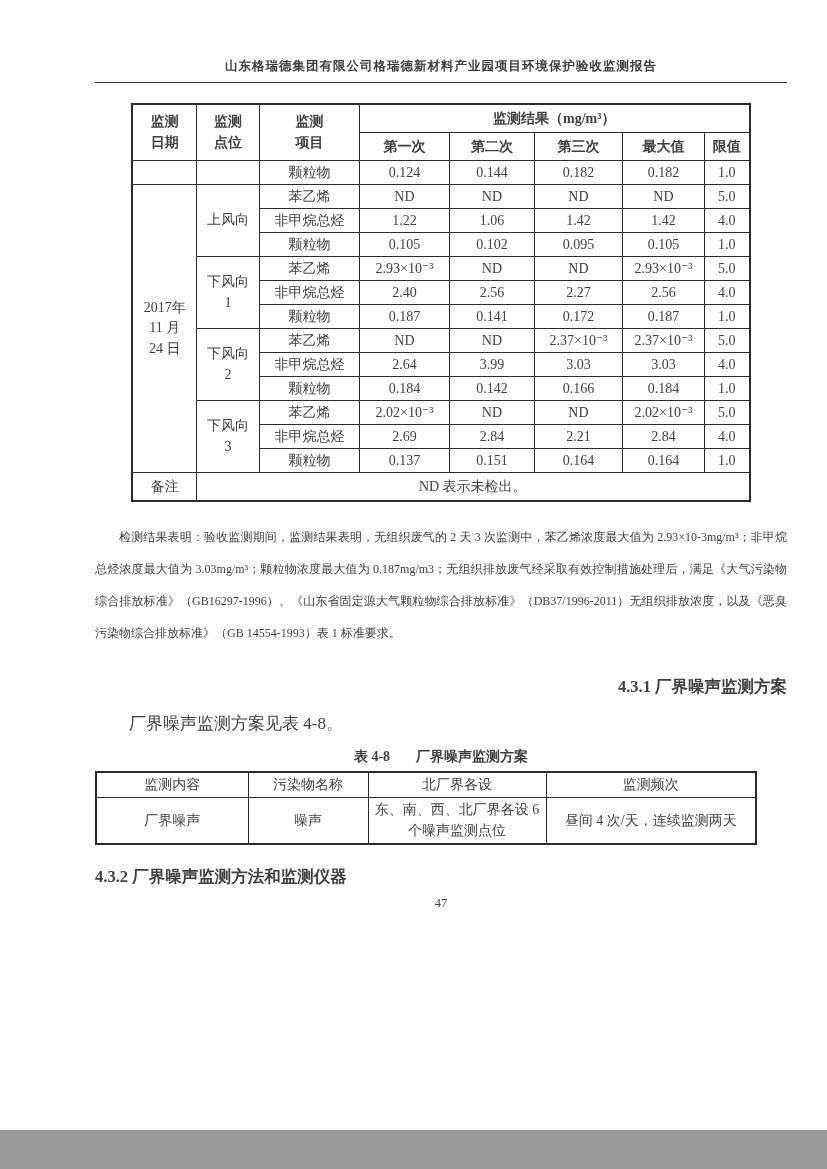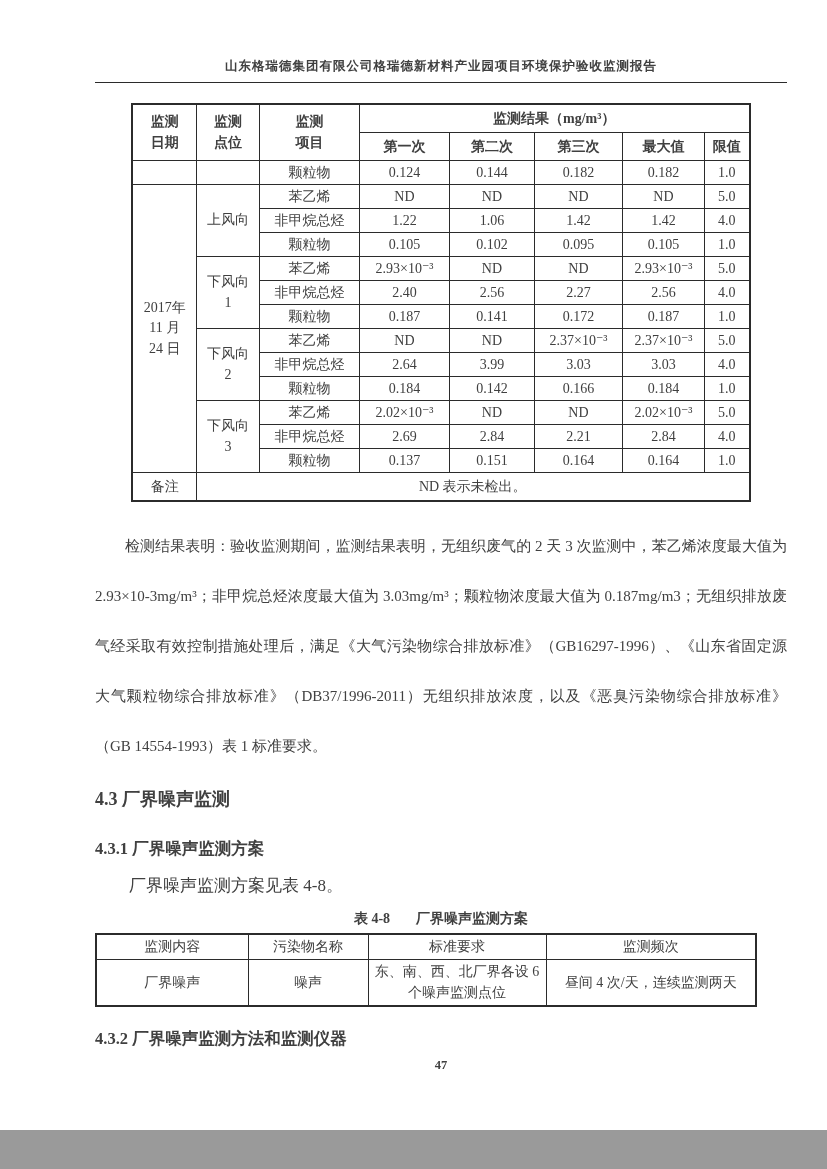--- a/index.html
+++ b/index.html
@@ -37,28 +37,28 @@
     height:23px;
     padding:0 2px;
     overflow:hidden;
   }
   .t1 tr.hdr td { height:27px; font-weight:bold; }
   .t1 td.remark-row { height:27px; }
   .pre { white-space:pre-line; line-height:1.45; }
   
   .para {
     margin:19px 0 0 0;
-    font-size:15px;
-    line-height:50px;
+    font-size:12px;
+    line-height:32px;
     text-align:justify;
     text-indent:2em;
   }
   
   .h-43   { margin:16px 0 0 0; font-size:18px;   font-weight:bold; }
-  .h-431  { margin:27px 0 0 0; font-size:16.5px; font-weight:bold; }
+  .h-431  { margin:27px 0 0 0; font-size:16.5px; font-weight:bold;text-align:right; }
   .h-432  { margin:21px 0 0 0; font-size:16.5px; font-weight:bold; }
   .bodyline { margin:14px 0 0 0; font-size:17px; text-indent:2em; }
   
   .t2-caption {
     margin:13px 0 0 0;
     text-align:center;
     font-size:14px;
     font-weight:bold;
   }
   .t2-caption .cap-label { margin-right:26px; }
@@ -71,21 +71,21 @@
   .t2 td {
     border:1px solid #2b2b2b;
     text-align:center;
     vertical-align:middle;
     padding:0 3px;
     margin-top:20px;
   }
   .t2 tr.hdr td { height:24px; }
   .t2 tr.data td { height:45px; }
   
-  .page-number { margin:8px 0 0 0; text-align:center; font-size:12.5px;font-weight:bold; }
+  .page-number { margin:8px 0 0 0; text-align:center; font-size:12.5px; }
   .footer-company { margin:7px 0 0 0; font-size:12.5px; }
 </style>
 </head>
 <body>
 
 <div class="page">
 
   <div class="doc-header">
     <span>山东格瑞德集团有限公司格瑞德新材料产业园项目环境保护验收监测报告</span>
   </div>
@@ -236,40 +236,39 @@
     </tr>
     <tr>
       <td class="remark-row">备注</td>
       <td class="remark-row" colspan="7">ND 表示未检出。</td>
     </tr>
   </tbody>
     </table>
 
   <p class="para">检测结果表明：验收监测期间，监测结果表明，无组织废气的 2 天 3 次监测中，苯乙烯浓度最大值为 2.93×10-3mg/m³；非甲烷总烃浓度最大值为 3.03mg/m³；颗粒物浓度最大值为 0.187mg/m3；无组织排放废气经采取有效控制措施处理后，满足《大气污染物综合排放标准》（GB16297-1996）、《山东省固定源大气颗粒物综合排放标准》（DB37/1996-2011）无组织排放浓度，以及《恶臭污染物综合排放标准》（GB 14554-1993）表 1 标准要求。</p>
 
-  <div class="h-43">4.3 厂界噪声监测</div>
   <div class="h-431">4.3.1 厂界噪声监测方案</div>
   <div class="bodyline">厂界噪声监测方案见表 4-8。</div>
 
   <div class="t2-caption">
     <span class="cap-label">表 4-8</span><span>厂界噪声监测方案</span>
   </div>
 
   <table class="t2">
     <colgroup>
       <col style="width:152px">
         <col style="width:120px">
         <col style="width:178px">
         <col style="width:210px">
     </colgroup>
     <tbody>
         <tr class="hdr">
       <td>监测内容</td>
       <td>污染物名称</td>
-      <td>标准要求</td>
+      <td>北厂界各设</td>
       <td>监测频次</td>
     </tr>
     <tr class="data">
       <td>厂界噪声</td>
       <td>噪声</td>
       <td class="pre">东、南、西、北厂界各设 6
 个噪声监测点位</td>
       <td>昼间 4 次/天，连续监测两天</td>
     </tr>
   </tbody>

